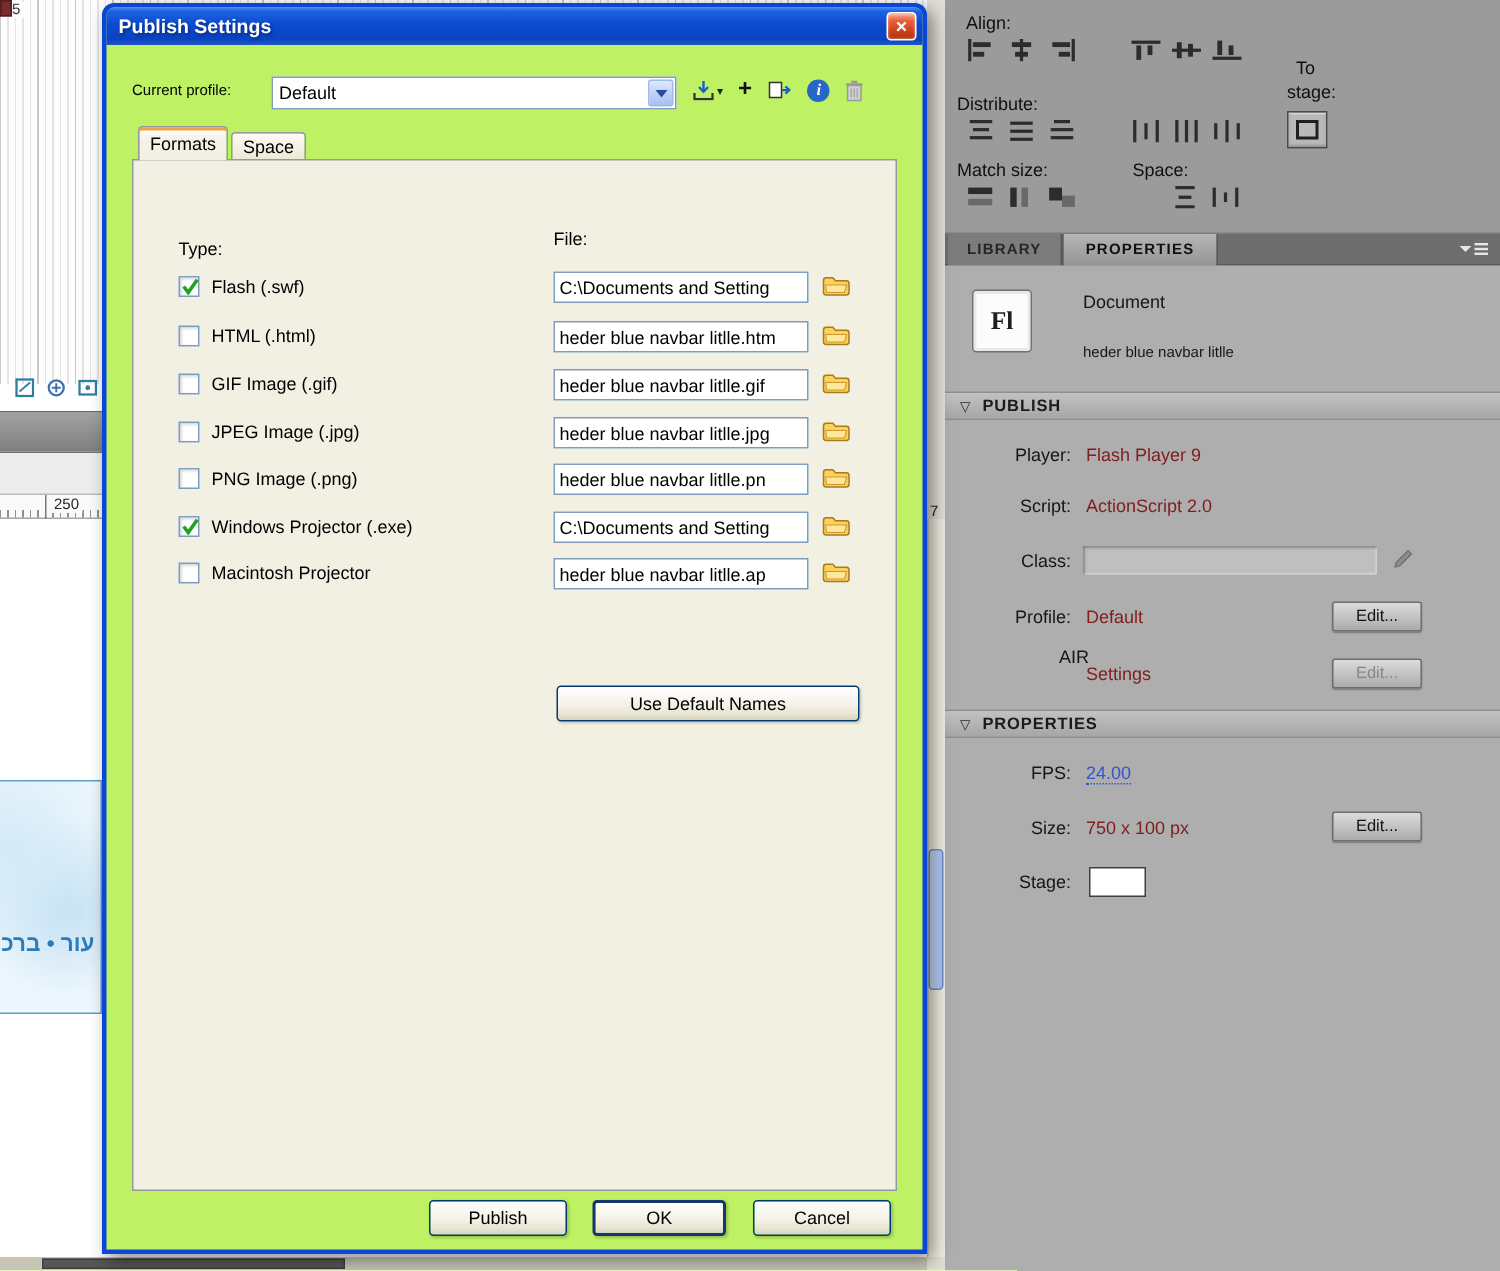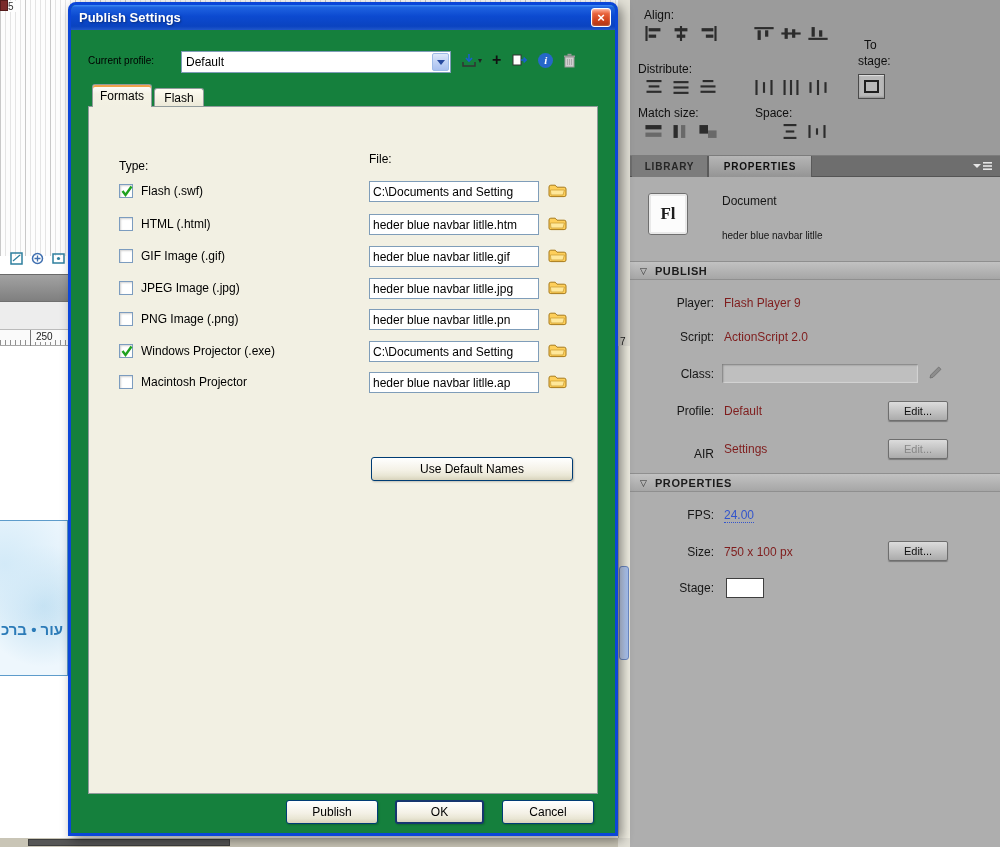--- a/index.html
+++ b/index.html
@@ -59,21 +59,21 @@
   .plab{position:absolute;left:0;width:84px;text-align:right;font-size:12px;color:#161616;}
   .pval{position:absolute;left:94px;font-size:12px;color:#7f1d1d;}
   .fpsval{color:#3355cc;border-bottom:1px dotted #3355cc;cursor:pointer;}
   .classinput{position:absolute;left:92px;top:187px;width:196px;height:19px;background:#bfbfbf;border:none;box-shadow:inset 1px 1px 2px rgba(0,0,0,.35),inset -1px -1px 1px rgba(255,255,255,.4);font:12px "Liberation Sans",sans-serif;padding:0 4px;color:#222;}
   .pencil{position:absolute;left:298px;top:188px;cursor:pointer;}
   .editbtn{position:absolute;left:258px;width:60px;height:20px;border:1px solid #6e6e6e;border-radius:2px;background:linear-gradient(180deg,#dcdcdc,#ababab);font-size:11px;color:#111;display:flex;align-items:center;justify-content:center;box-shadow:0 1px 1px rgba(0,0,0,.3);cursor:pointer;}
   .editbtn.disabled{color:#878787;}
   .swatch{position:absolute;left:96px;top:401px;width:38px;height:20px;background:#fff;border:1px solid #3f3f3f;cursor:pointer;}
 
   
-  .dialog{left:68px;top:2px;width:550px;height:834px;background:#15803d;border:3px solid #0b46d8;border-radius:8px 8px 0 0;box-shadow:4px 4px 12px rgba(0,0,0,.45);z-index:10;}
+  .dialog{left:68px;top:2px;width:550px;height:834px;background:#bef264;border:3px solid #0b46d8;border-radius:8px 8px 0 0;box-shadow:4px 4px 12px rgba(0,0,0,.45);z-index:10;}
   .titlebar{position:absolute;left:0;top:0;width:544px;height:25px;border-radius:5px 5px 0 0;background:linear-gradient(180deg,#3f8cf3 0%,#1e62e0 10%,#0c4ad0 45%,#0a43c0 85%,#2057c8 100%);display:flex;align-items:center;}
   .ttl{padding-left:8px;font-weight:bold;font-size:13px;color:#fff;text-shadow:1px 1px 2px #0a2d7c;}
   .closebtn{position:absolute;right:4px;top:3px;width:20px;height:19px;border:1px solid #fff;border-radius:3px;background:linear-gradient(180deg,#ffb199 0%,#e8613a 28%,#d1431c 65%,#aa3413 100%);color:#fff;font-weight:bold;font-size:13px;line-height:1;display:flex;align-items:center;justify-content:center;box-shadow:inset 0 0 2px rgba(255,255,255,.6);cursor:pointer;}
   .prof-label{position:absolute;left:17px;top:50px;font-size:10px;color:#000;}
   .combo{position:absolute;left:110px;top:46px;width:270px;height:22px;background:#fff;border:1px solid #7f9db9;display:flex;align-items:center;cursor:pointer;}
   .combo .val{flex:1;padding-left:4px;font-size:12px;color:#000;}
   .combo .arrowbtn{width:17px;height:18px;margin:1px;border:1px solid #9ebbe8;border-radius:2px;background:linear-gradient(180deg,#dfe9fb,#c0d2f5 50%,#a9c0ef);display:flex;align-items:center;justify-content:center;}
   .combo .tridown{width:0;height:0;border-left:4px solid transparent;border-right:4px solid transparent;border-top:5px solid #274a9e;}
   .proftools{position:absolute;left:390px;top:47px;display:flex;gap:10px;align-items:center;}
   .proftools .tool{display:flex;align-items:center;cursor:pointer;background:none;border:none;}
@@ -275,21 +275,21 @@
       <div class="plab" style="top:153px;">Script:</div>
       <div class="pval" style="top:153px;">ActionScript 2.0</div>
       <div class="plab" style="top:190px;">Class:</div>
       <input class="classinput" style="">
       <svg class="pencil" width="16" height="15">
           <path d="M2 13 l3 -0.7 8 -8 -2.3 -2.3 -8 8 z" fill="#8d8d8d" stroke="#6c6c6c" stroke-width="0.8"></path>
         </svg>
       <div class="plab" style="top:227px;">Profile:</div>
       <div class="pval" style="top:227px;">Default</div>
       <div class="editbtn" style="top:224px;">Edit...</div>
-      <div class="plab" style="top:270px;">AIR</div>
+      <div class="plab" style="top:254px;margin-left:12px;">AIR</div>
       <div class="pval" style="top:265px;">Settings</div>
       <div class="editbtn disabled" style="top:262px;">Edit...</div>
 
       <div class="sechdr" style="top:296px;">
         <span class="tri">▽</span>
         <span class="sectit">PROPERTIES</span>
       </div>
       <div class="plab" style="top:331px;padding-left:16px;">FPS:</div>
       <div class="pval fpsval" style="top:331px;">24.00</div>
       <div class="plab" style="top:368px;">Size:</div>
@@ -339,21 +339,21 @@
         <svg width="13" height="15">
             <rect x="2" y="4" width="9" height="10" fill="#cfcfcf" stroke="#9a9a9a"></rect>
             <rect x="1" y="2.5" width="11" height="1.6" fill="#9a9a9a"></rect>
             <rect x="4.5" y="0.8" width="4" height="1.8" fill="#9a9a9a"></rect>
             <path d="M4.5 6 v6 M6.5 6 v6 M8.5 6 v6" stroke="#aaa"></path>
           </svg>
       </button>
     </div>
 
     <div class="tab active">Formats</div>
-    <div class="tab inactive">Flash</div>
+    <div class="tab inactive">Space</div>
 
     <div class="tabbox">
       <div class="colhdr" style="left:30px;top:52px;">Type:</div>
       <div class="colhdr" style="left:280px;top:45px;">File:</div>
 
       <div class="frow" style="top:74px;">
         <span class="cbwrap on">
             <svg width="14" height="14">
               <path d="M2.5 7 l3 4 6 -8.5" fill="none" stroke="#1fa11f" stroke-width="2.4"></path>
             </svg>

